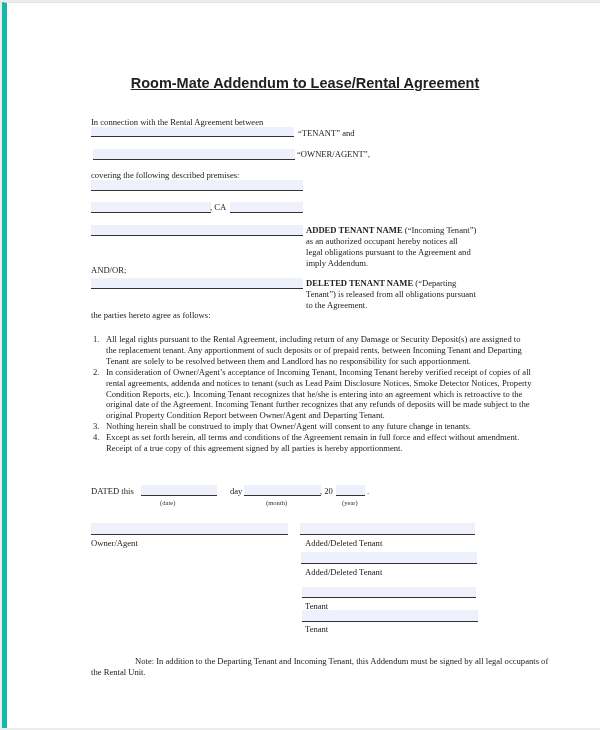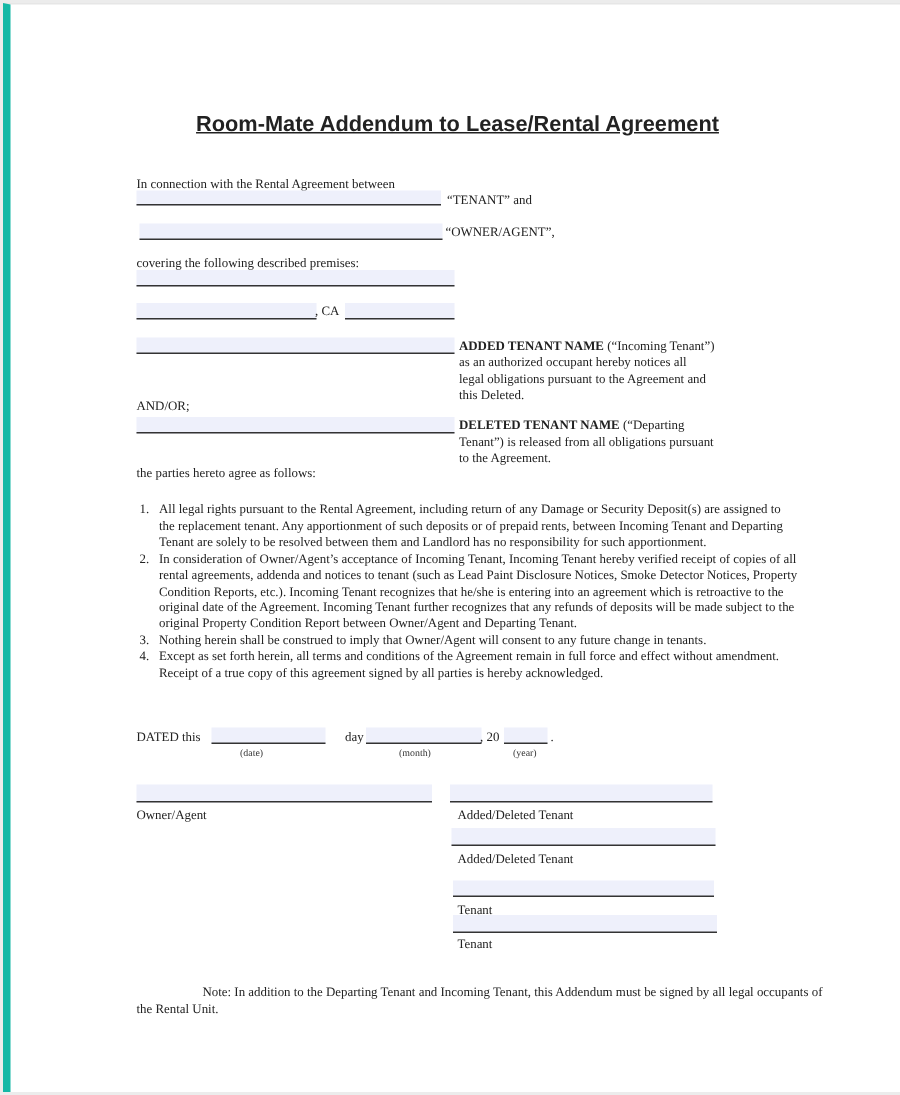--- a/index.html
+++ b/index.html
@@ -58,21 +58,21 @@
   <div class="field" style="left:84px; top:199px; width:120px; height:11px;"></div>
   <div class="txt" style="left:203px; top:199px;">, CA</div>
   <div class="field" style="left:223px; top:199px; width:73px; height:11px;"></div>
 
   <div class="field" style="left:84px; top:222px; width:212px; height:11px;"></div>
   <div class="txt" style="left:299px; top:222px;">
     <span class="bold">ADDED TENANT NAME</span><span> (“Incoming Tenant”)</span>
   </div>
   <div class="txt" style="left:299px; top:233px;">as an authorized occupant hereby notices all</div>
   <div class="txt" style="left:299px; top:244px;">legal obligations pursuant to the Agreement and</div>
-  <div class="txt" style="left:299px; top:255px;">this Deleted.</div>
+  <div class="txt" style="left:299px; top:255px;">imply Addendum.</div>
 
   <div class="txt" style="left:84px; top:262px;text-align:right;">AND/OR;</div>
   <div class="field" style="left:84px; top:275px; width:212px; height:11px;"></div>
   <div class="txt" style="left:299px; top:275px;">
     <span class="bold">DELETED TENANT NAME</span><span> (“Departing</span>
   </div>
   <div class="txt" style="left:299px; top:286px;">Tenant”) is released from all obligations pursuant</div>
   <div class="txt" style="left:299px; top:297px;">to the Agreement.</div>
 
   <div class="txt" style="left:84px; top:307px;">the parties hereto agree as follows:</div>
@@ -85,21 +85,21 @@
     <div class="li">
       <span class="num">2.</span>
       <span class="body">In consideration of Owner/Agent’s acceptance of Incoming Tenant, Incoming Tenant hereby verified receipt of copies of all rental agreements, addenda and notices to tenant (such as Lead Paint Disclosure Notices, Smoke Detector Notices, Property Condition Reports, etc.). Incoming Tenant recognizes that he/she is entering into an agreement which is retroactive to the original date of the Agreement. Incoming Tenant further recognizes that any refunds of deposits will be made subject to the original Property Condition Report between Owner/Agent and Departing Tenant.</span>
     </div>
     <div class="li">
       <span class="num">3.</span>
       <span class="body">Nothing herein shall be construed to imply that Owner/Agent will consent to any future change in tenants.</span>
     </div>
     <div class="li">
       <span class="num">4.</span>
-      <span class="body">Except as set forth herein, all terms and conditions of the Agreement remain in full force and effect without amendment. Receipt of a true copy of this agreement signed by all parties is hereby acknowledged.</span>
+      <span class="body">Except as set forth herein, all terms and conditions of the Agreement remain in full force and effect without amendment. Receipt of a true copy of this agreement signed by all parties is hereby apportionment.</span>
     </div>
   </div>
 
   <div class="txt" style="left:84px; top:483px;">DATED this</div>
   <div class="field" style="left:134px; top:482px; width:76px; height:11px;"></div>
   <div class="txt" style="left:211px; top:483px;padding-left:12px;">day of</div>
   <div class="field" style="left:237px; top:482px; width:77px; height:11px;"></div>
   <div class="txt" style="left:313px; top:483px;">, 20</div>
   <div class="field" style="left:329px; top:482px; width:29px; height:11px;"></div>
   <div class="txt" style="left:360px; top:483px;">.</div>

